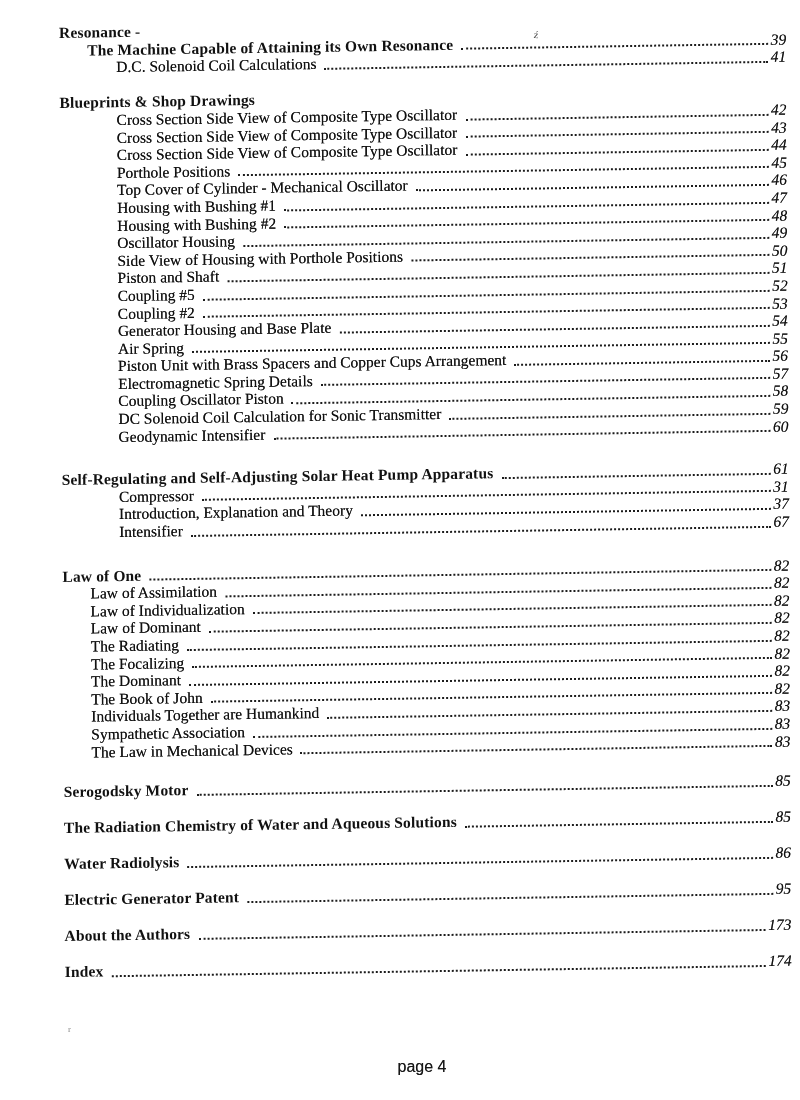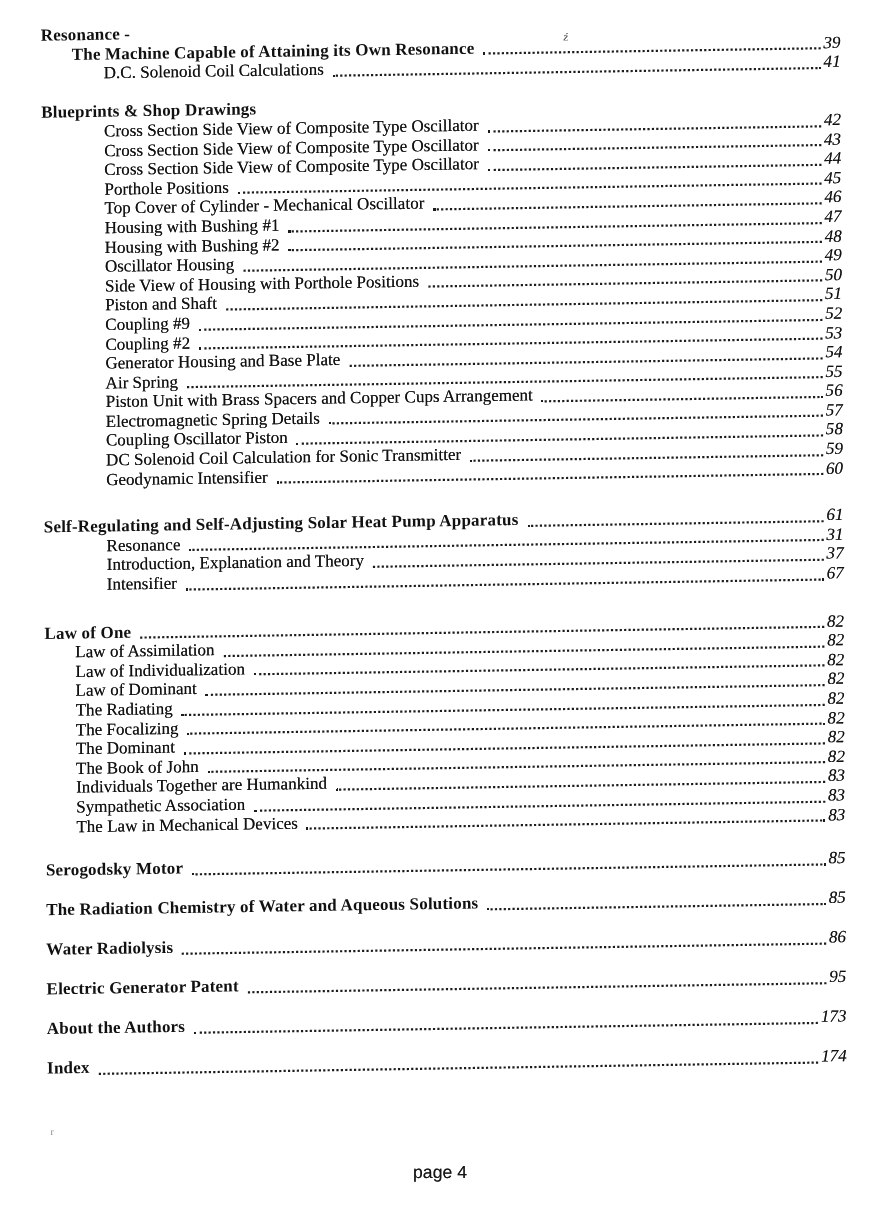--- a/index.html
+++ b/index.html
@@ -1,21 +1,21 @@
 <!DOCTYPE html>
 <html><head>
 <meta charset="utf-8">
 <style>
   html,body{margin:0;padding:0;}
   body{
     width:800px;height:1100px;background:#ffffff;color:#111;
     font-family:"Liberation Serif", serif;
     overflow:hidden;position:relative;
   }
-  .sheet{position:absolute;inset:0;background:#fff;}
+  .sheet{position:absolute;inset:0;background:#fff;margin-left:22px;}
   .content{
     position:absolute;left:37px;top:24px;width:727px;
     transform:rotate(-0.35deg) skewY(-0.55deg);
     transform-origin:0 0;
   }
   .row{
     display:flex;align-items:flex-end;
     font-size:15.5px;line-height:17.6px;white-space:nowrap;
   }
   .label{flex:0 0 auto;}
@@ -125,21 +125,21 @@
           <span class="label regular">Side View of Housing with Porthole Positions</span>
           <div class="leader"></div>
           <span class="page">50</span>
         </div>
         <div class="row indent-2">
           <span class="label regular">Piston and Shaft</span>
           <div class="leader"></div>
           <span class="page">51</span>
         </div>
         <div class="row indent-2">
-          <span class="label regular">Coupling #9</span>
+          <span class="label regular">Coupling #5</span>
           <div class="leader"></div>
           <span class="page">52</span>
         </div>
         <div class="row indent-2">
           <span class="label regular">Coupling #2</span>
           <div class="leader"></div>
           <span class="page">53</span>
         </div>
         <div class="row indent-2">
           <span class="label regular">Generator Housing and Base Plate</span>
@@ -177,21 +177,21 @@
           <span class="page">60</span>
         </div>
       </div>
       <div class="toc-section section-solar-heat-pump">
         <div class="row">
           <span class="label bold">Self-Regulating and Self-Adjusting Solar Heat Pump Apparatus</span>
           <div class="leader"></div>
           <span class="page">61</span>
         </div>
         <div class="row indent-2">
-          <span class="label regular">Resonance</span>
+          <span class="label regular">Compressor</span>
           <div class="leader"></div>
           <span class="page">31</span>
         </div>
         <div class="row indent-2">
           <span class="label regular">Introduction, Explanation and Theory</span>
           <div class="leader"></div>
           <span class="page">37</span>
         </div>
         <div class="row indent-2">
           <span class="label regular">Intensifier</span>

